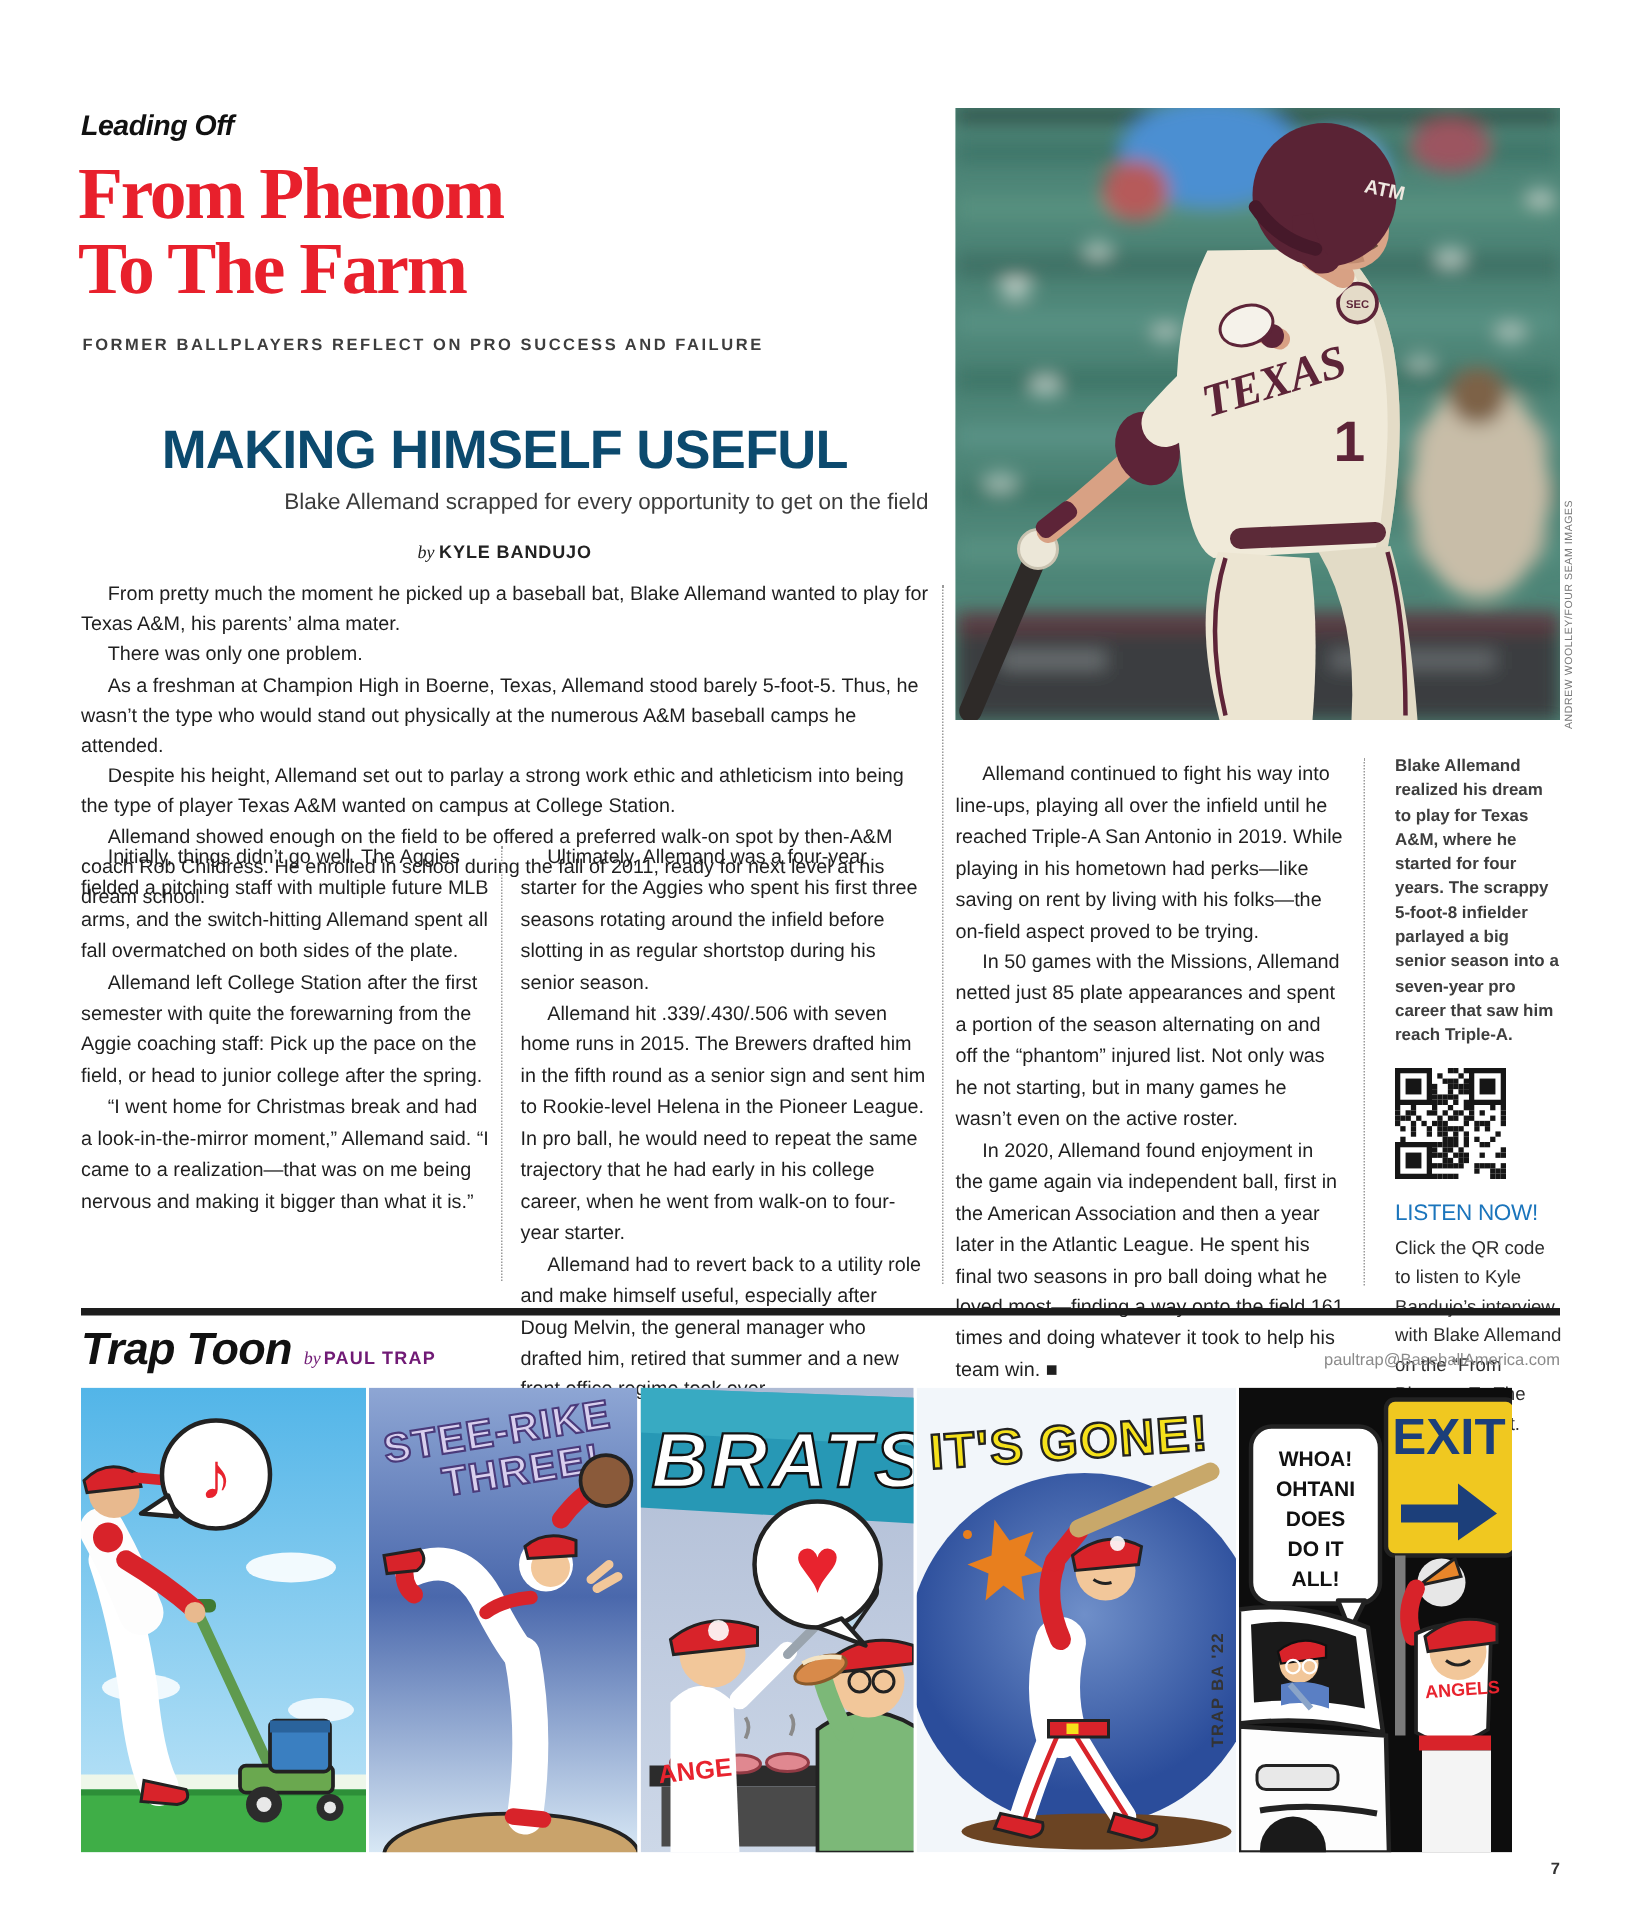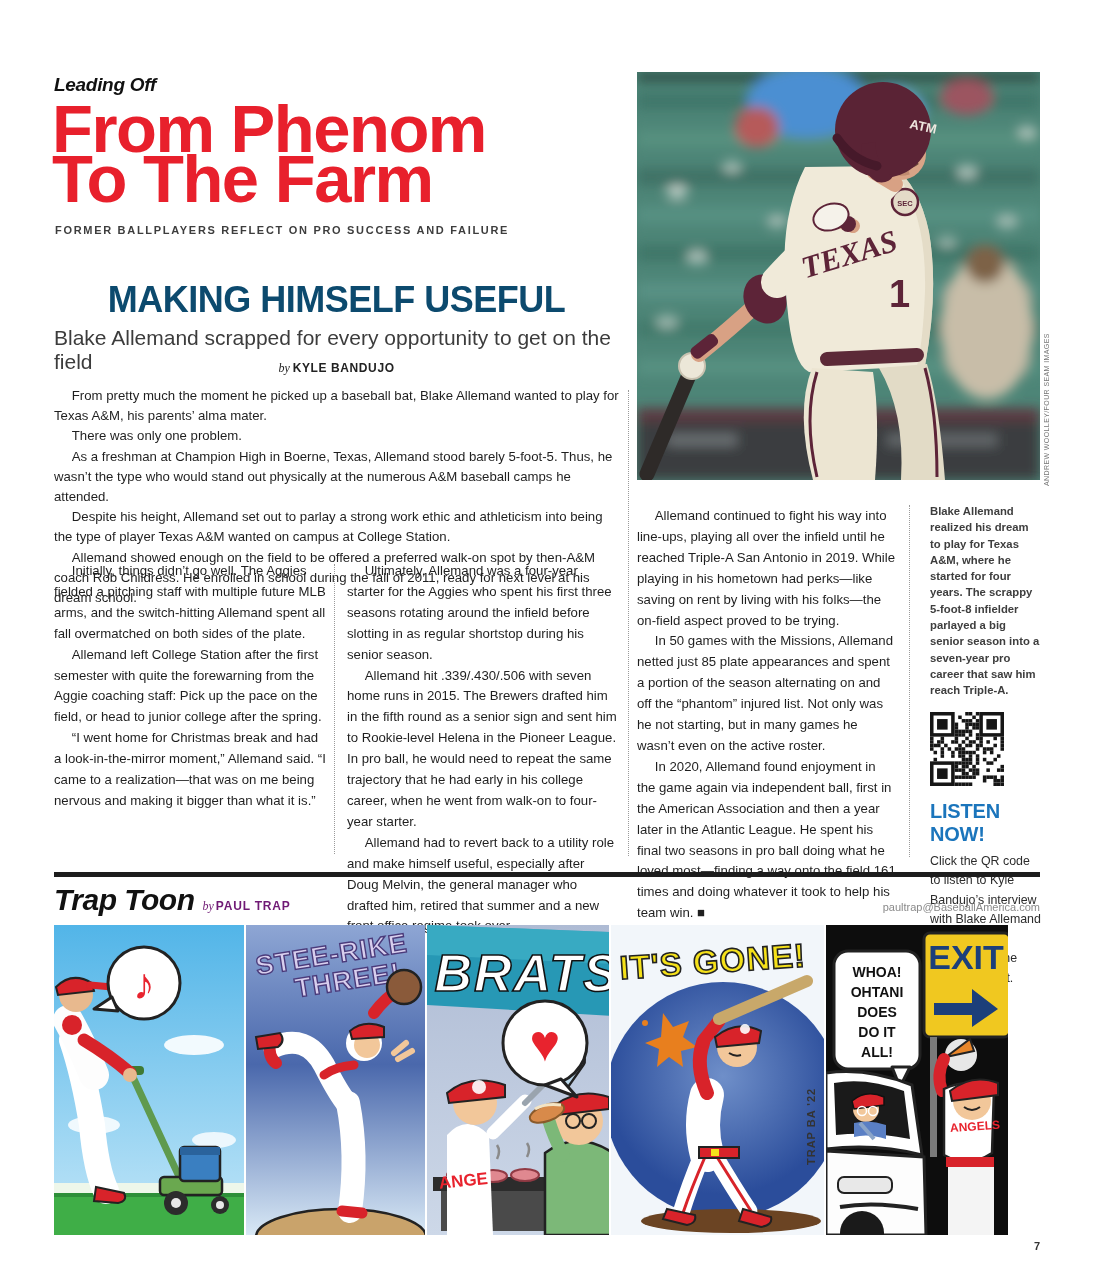--- a/index.html
+++ b/index.html
@@ -2,26 +2,26 @@
 <html><head>
 <meta charset="utf-8">
 <style>
   html,body{margin:0;padding:0;}
   body{width:1093px;height:1280px;background:#fff;position:relative;overflow:hidden;
        font-family:"Liberation Sans",sans-serif;color:#222;}
   .abs{position:absolute;}
 
   
   .section-label{left:54px;top:74px;font-size:19px;font-weight:bold;font-style:italic;color:#111;letter-spacing:-.3px;}
-  .main-title{left:52px;top:104px;font-size:67px;line-height:50px;font-weight:800;color:#e8202c;letter-spacing:-1.5px;font-family:Liberation Sans, sans-serif;}
+  .main-title{left:52px;top:104px;font-size:49px;line-height:50px;font-weight:800;color:#e8202c;letter-spacing:-1.5px;font-family:Liberation Serif, serif;}
   .kicker{left:55px;top:224px;font-size:11px;letter-spacing:1.7px;color:#3d3d3d;font-weight:700;}
 
   
   .headline{left:54px;top:279px;width:565px;text-align:center;font-size:36px;font-weight:800;color:#0c4a6e;letter-spacing:-.5px;}
-  .deck{left:54px;top:326px;width:565px;text-align:left;font-size:21px;color:#3c3c3c;font-weight:400;}
+  .deck{left:54px;top:326px;width:565px;text-align:right;font-size:15px;color:#3c3c3c;font-weight:400;}
   .byline{left:54px;top:361px;width:565px;text-align:center;font-size:12px;font-weight:bold;letter-spacing:.6px;color:#222;}
   .byline .by{font-family:"Liberation Serif",serif;font-style:italic;font-weight:normal;letter-spacing:0;margin-right:3px;}
 
   
   .bodytext p{margin:0;text-indent:1.35em;}
   .intro{left:54px;top:386px;width:565px;font-size:13.2px;line-height:20.2px;color:#1f1f1f;}
   .col{font-size:13.2px;line-height:20.9px;color:#1f1f1f;}
   .col1{left:54px;top:561px;width:272px;}
   .col2{left:347px;top:561px;width:270px;}
   .col3{left:637px;top:506px;width:260px;}
@@ -34,21 +34,21 @@
   
   .photo{left:637px;top:72px;width:403px;height:408px;overflow:hidden;background:#4d8577;}
   .photo svg{display:block;}
   .photo-credit{left:1043px;top:346px;height:140px;writing-mode:vertical-rl;transform:rotate(180deg);
                 font-size:7px;color:#777;letter-spacing:.4px;white-space:nowrap;}
 
   
   .sidebar{left:930px;top:503px;width:112px;}
   .sb-caption{font-size:11.3px;line-height:16.3px;font-weight:bold;color:#3e3e3e;}
   .qr{margin-top:13px;width:74px;height:74px;display:block;}
-  .listen-label{margin-top:14px;font-size:20px;font-weight:700;color:#1b75bc;letter-spacing:-.2px;}
+  .listen-label{margin-top:14px;font-size:15px;font-weight:400;color:#1b75bc;letter-spacing:-.2px;}
   .listen-text{margin-top:6px;font-size:12.4px;line-height:19.5px;color:#2c2c2c;}
 
   
   .rule{left:54px;top:872px;width:986px;height:5px;background:#1d1d1d;}
   .toon-title{left:54px;top:883px;font-size:30px;font-weight:800;font-style:italic;color:#111;letter-spacing:-.5px;}
   .toon-by{font-size:12px;font-weight:bold;font-style:normal;letter-spacing:.8px;margin-left:8px;color:#701a75;}
   .toon-by .by{font-family:"Liberation Serif",serif;font-style:italic;font-weight:normal;letter-spacing:0;margin-right:2px;font-size:12px;}
   .toon-email{right:53px;top:901px;font-size:11px;color:#8a8a8a;text-decoration:none;}
   .strip{left:54px;top:925px;width:986px;height:310px;display:flex;gap:2px;}
   .panel{height:310px;overflow:hidden;position:relative;flex:0 0 auto;}

